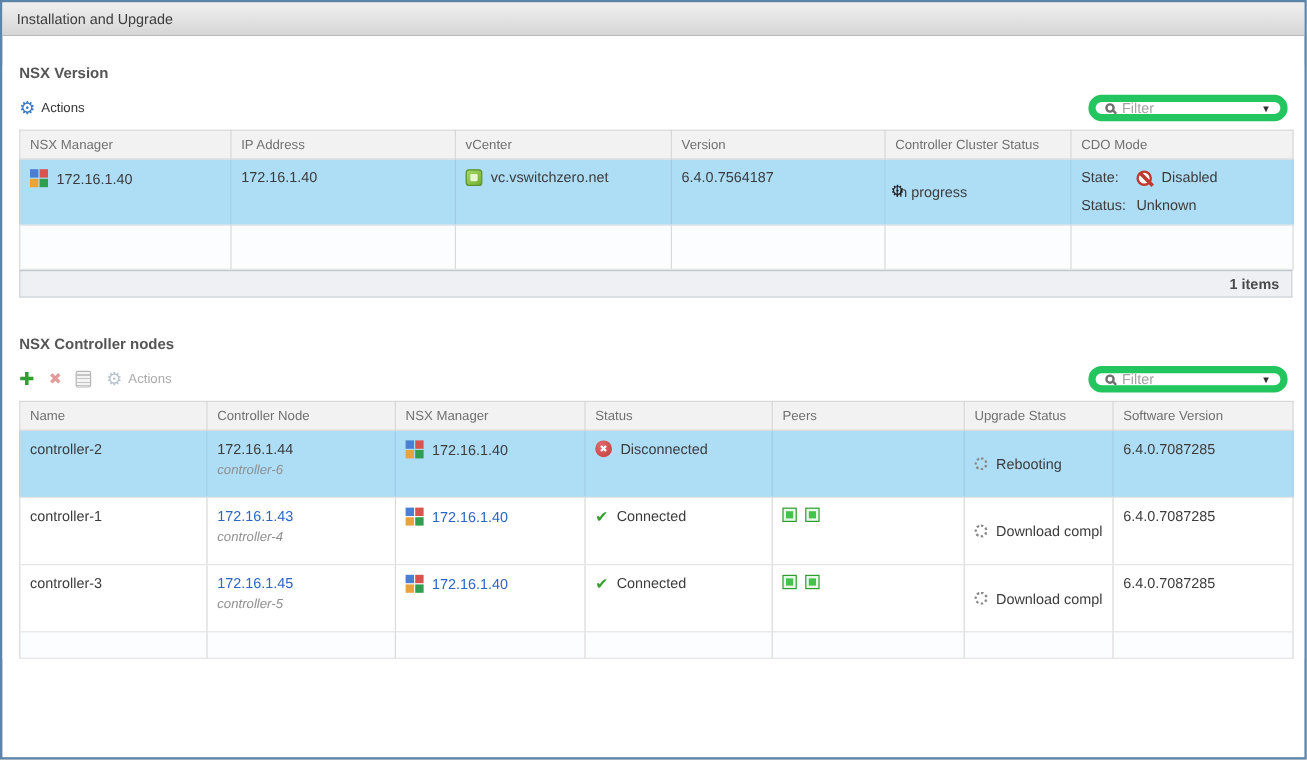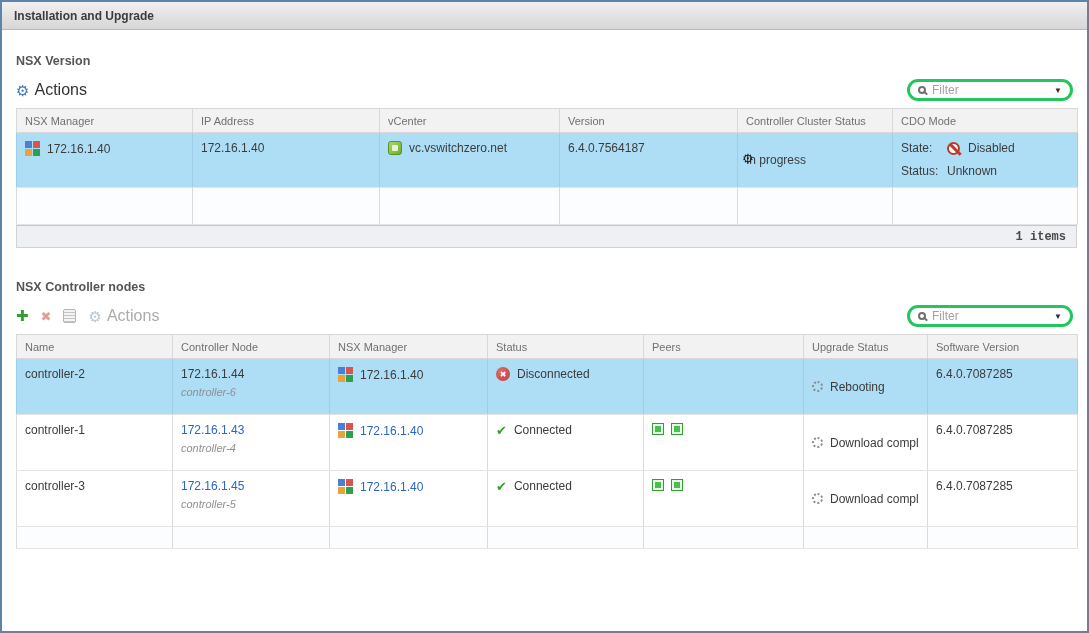--- a/index.html
+++ b/index.html
@@ -2,64 +2,64 @@
 <html><head>
 <meta charset="utf-8">
 <style>
   * { margin:0; padding:0; box-sizing:border-box; }
   html,body { background:#9aa7b2; font-family:"Liberation Sans","DejaVu Sans",sans-serif; }
   .window { width:1089px; height:633px; border:2px solid #5d85a9; background:#ffffff; overflow:hidden; }
 
   
   .titlebar { height:28px; background:linear-gradient(#f0f0f0,#d6d6d6); border-bottom:1px solid #b9b9b9;
               display:flex; align-items:center; padding-left:12px; }
-  .titlebar span { font-size:12px; font-weight:bold; color:#3c3c3c; }
+  .titlebar span { font-size:12px; font-weight:normal; color:#3c3c3c; }
 
   
   .tabbar { height:30px; background:linear-gradient(#e4e4e4,#d2d2d2); display:flex; align-items:flex-end; padding-left:8px; }
   .tab { height:25px; display:flex; align-items:center; padding:0 16px; font-size:12px; color:#2e2e2e; cursor:default; }
   .tab.active { background:#ffffff; border:1px solid #9a9a9a; border-bottom:none; border-radius:4px 4px 0 0;
                 font-weight:bold; margin-bottom:-1px; height:27px; }
 
   .content { padding:0 14px; background:#fff; }
   .section-title { font-size:12.5px; font-weight:bold; color:#555; margin-top:24px; }
 
   
   .toolbar { margin-top:10px; height:24px; display:flex; align-items:center; }
   .actions-btn { display:flex; align-items:center; gap:5px; cursor:pointer; }
   .gear { font-size:15px; color:#3a78c2; line-height:1; }
   .gear.disabled { color:#b9c6d2; }
-  .actions-label { font-size:16px; color:#333; }
+  .actions-label { font-size:11px; color:#333; }
   .actions-label.disabled { color:#ababab; }
   .tb-icon { margin-right:12px; display:flex; align-items:center; }
   .plus-icon { color:#2fa02f; font-size:15px; font-weight:bold; }
   .delete-icon { color:#e39b9b; font-size:13px; font-weight:bold; }
   .list-icon { width:13px; height:14px; border:1px solid #b5b5b5; background:
       repeating-linear-gradient(#f4f4f4 0 2px, #c4c4c4 2px 3px) ; border-radius:2px; }
 
   .spacer { flex:1; }
-  .filter-pill { width:166px; height:22px; border:3px solid #22c55e; border-radius:12px; background:#fff;
+  .filter-pill { width:166px; height:22px; border:6px solid #22c55e; border-radius:12px; background:#fff;
                  display:flex; align-items:center; padding:0 8px; gap:6px; }
   .mag { width:8px; height:8px; border:2px solid #707070; border-radius:50%; position:relative; flex:none; }
   .mag::after { content:''; position:absolute; width:5px; height:2px; background:#707070;
                 transform:rotate(45deg); right:-4px; bottom:-2px; border-radius:1px; }
   .filter-pill input { border:none; outline:none; flex:1; font-size:12px; color:#444; min-width:0; background:transparent; }
   .filter-pill input::placeholder { color:#a2a2a2; }
   .caret { font-size:8px; color:#2e2e2e; flex:none; }
 
   
   table { border-collapse:collapse; table-layout:fixed; width:1061px; margin-top:6px; font-size:12px; color:#3c3c3c; }
   th { height:24px; background:#f2f2f2; border:1px solid #d8d8d8; font-weight:normal; font-size:11px; color:#707070;
        text-align:left; padding:0 8px; }
   td { border-left:1px solid #dadada; border-right:1px solid #dadada; border-bottom:1px solid #e4e4e4;
        padding:8px 8px 0 8px; vertical-align:top; }
   tr.selected td { background:#aeddf6; border-left-color:#9fcde9; border-right-color:#9fcde9; }
   tr.filler td { padding:0; background:#fbfdff; }
   .tbl-footer { width:1061px; height:23px; background:#eef0f3; border:1px solid #cfd3d8; border-top:1px solid #c2c8cd;
-                display:flex; align-items:center; justify-content:flex-end; padding-right:10px;font-family:Liberation Mono, monospace; }
+                display:flex; align-items:center; justify-content:flex-end; padding-right:10px; }
   .tbl-footer span { font-size:12px; font-weight:bold; color:#4a4a4a; }
 
   .cell-flex { display:flex; align-items:center; gap:7px; }
   .nsx-grid-icon { width:15px; height:15px; flex:none; display:grid; grid-template-columns:7px 7px; grid-template-rows:7px 7px; gap:1px; }
   .nsx-grid-icon i { display:block; }
   .nsx-grid-icon i:nth-child(1){ background:#4a7fd4; } .nsx-grid-icon i:nth-child(2){ background:#d9534f; }
   .nsx-grid-icon i:nth-child(3){ background:#e8a33d; } .nsx-grid-icon i:nth-child(4){ background:#2f9e4f; }
   .vc-icon { width:14px; height:14px; flex:none; border:1px solid #58922a; border-radius:3px;
              background:linear-gradient(135deg,#a8d964,#6fae2f); position:relative; }
   .vc-icon::after { content:''; position:absolute; left:3px; top:3px; width:6px; height:6px; background:#e8f5d2; border-radius:1px; }

